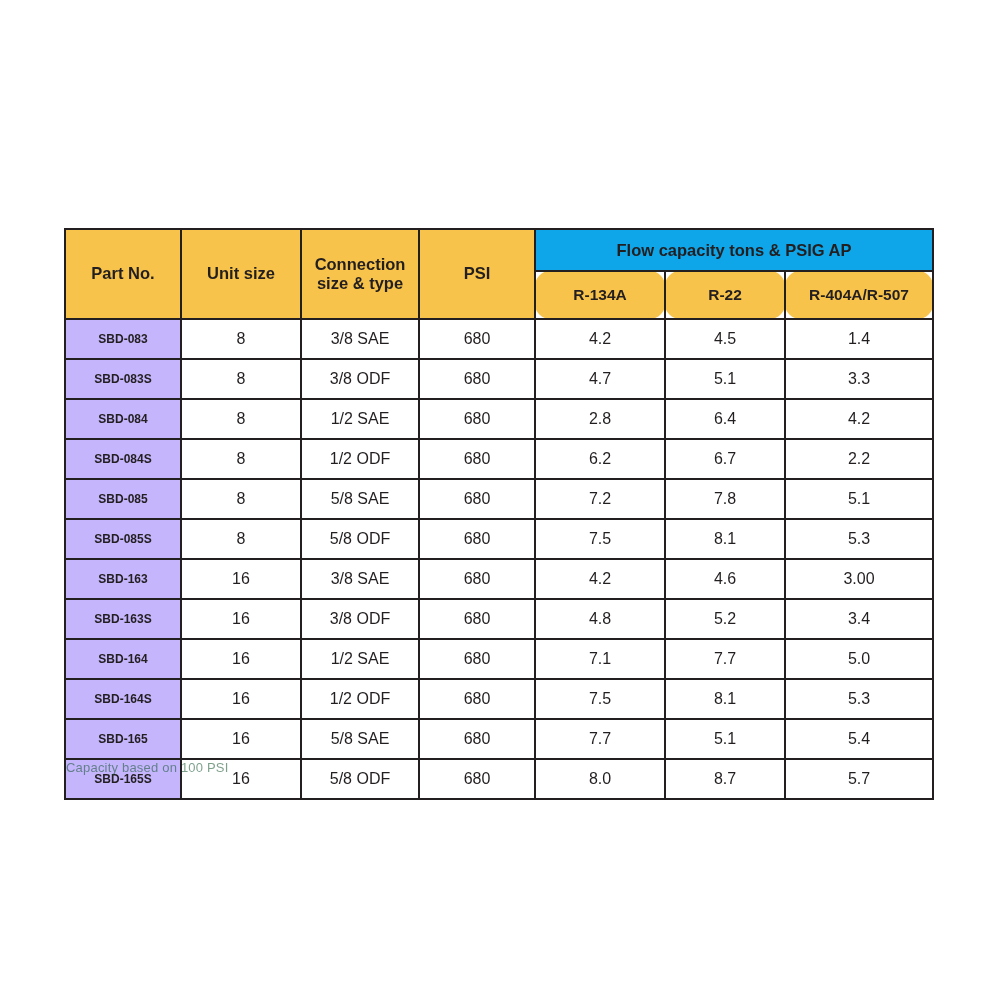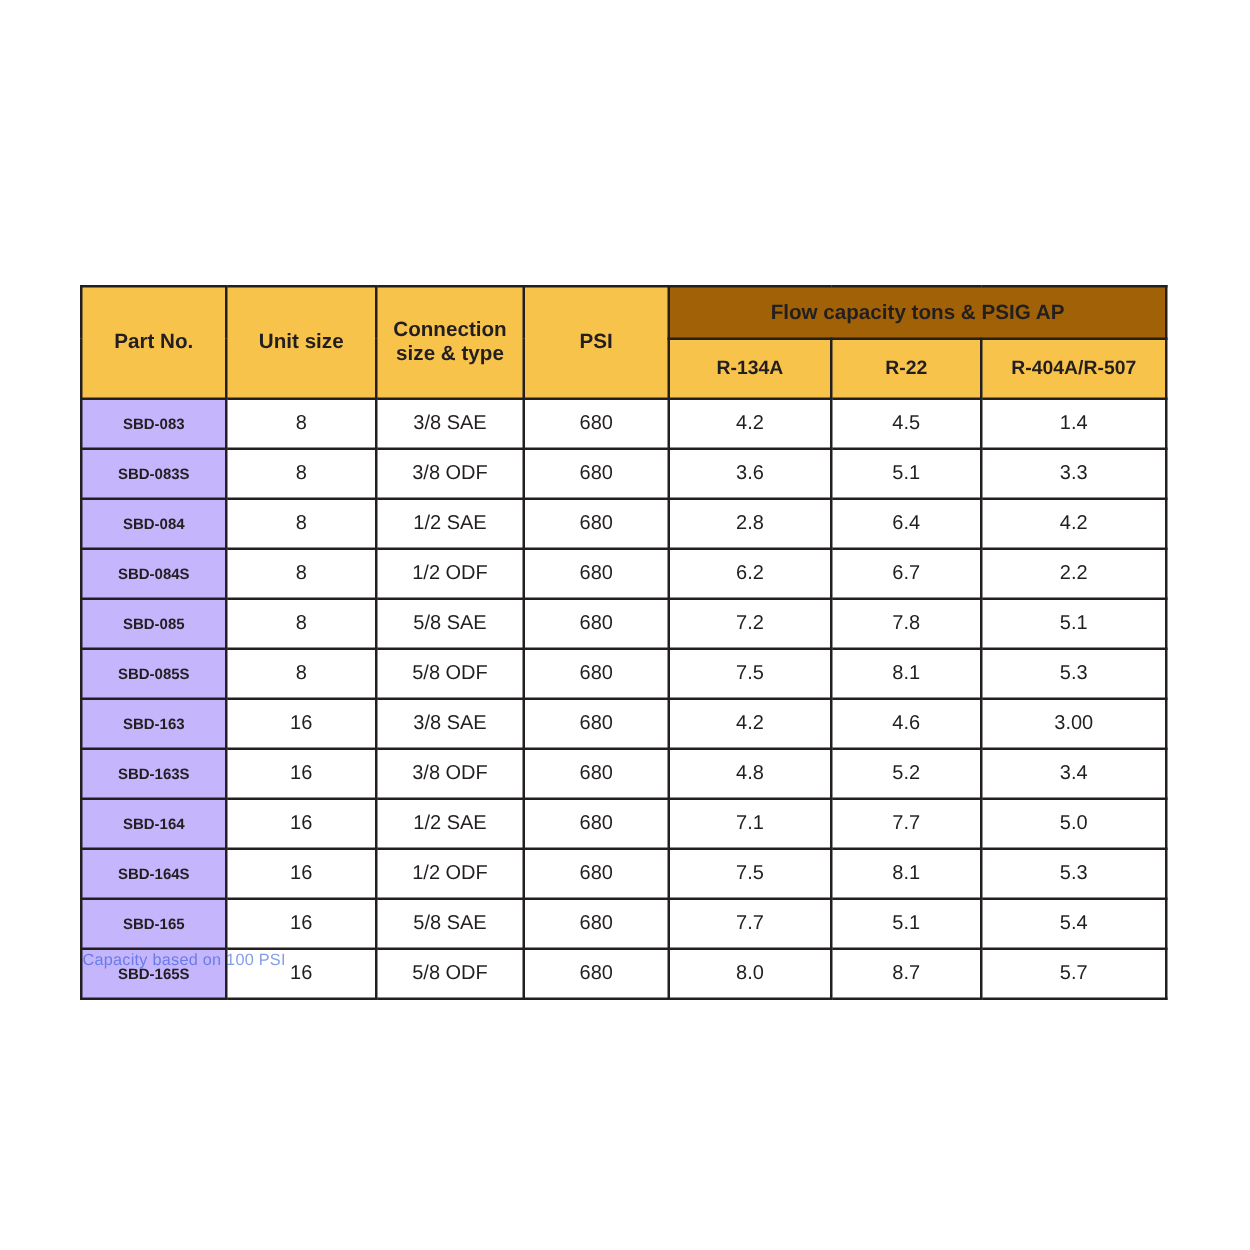--- a/index.html
+++ b/index.html
@@ -53,30 +53,31 @@
     font-size: 16.5px;
     font-weight: bold;
     line-height: 1.18;
     height: 88px;
   }
   th.head-left {
     text-align: left;
     padding-left: 11px;
   }
   th.flow-title {
-    background: #a16207;
+    background: #0ea5e9;
     font-size: 16.5px;
     font-weight: bold;
     height: 40px;
   }
   th.sub-cell {
     background: #f7c34a;
     font-size: 15.5px;
     font-weight: bold;
     height: 46px;
+    border-radius: 15px;
   }
 
   
   td.part {
     background: #c4b5fd;
     color: #ffffff;
     font-size: 12px;
     font-weight: bold;
     text-align: left;
     padding-left: 11px;
@@ -87,21 +88,21 @@
     font-size: 16px;
     font-weight: normal;
     height: 38px;
   }
 
   .footnote {
     position: absolute;
     left: 66px;
     top: 760px;
     font-size: 13px;
-    color: #1d4ed8;
+    color: #14532d;
     letter-spacing: 0.2px;
     opacity: 0.55;
     white-space: nowrap;
     overflow: hidden;
     width: 300px;
     height: 16px;
   }
 </style>
 </head>
 <body>
@@ -141,21 +142,21 @@
           <td class="val">680</td>
           <td class="val">4.2</td>
           <td class="val">4.5</td>
           <td class="val">1.4</td>
         </tr>
         <tr>
           <td class="part">SBD-083S</td>
           <td class="val">8</td>
           <td class="val">3/8 ODF</td>
           <td class="val">680</td>
-          <td class="val">3.6</td>
+          <td class="val">4.7</td>
           <td class="val">5.1</td>
           <td class="val">3.3</td>
         </tr>
         <tr>
           <td class="part">SBD-084</td>
           <td class="val">8</td>
           <td class="val">1/2 SAE</td>
           <td class="val">680</td>
           <td class="val">2.8</td>
           <td class="val">6.4</td>

